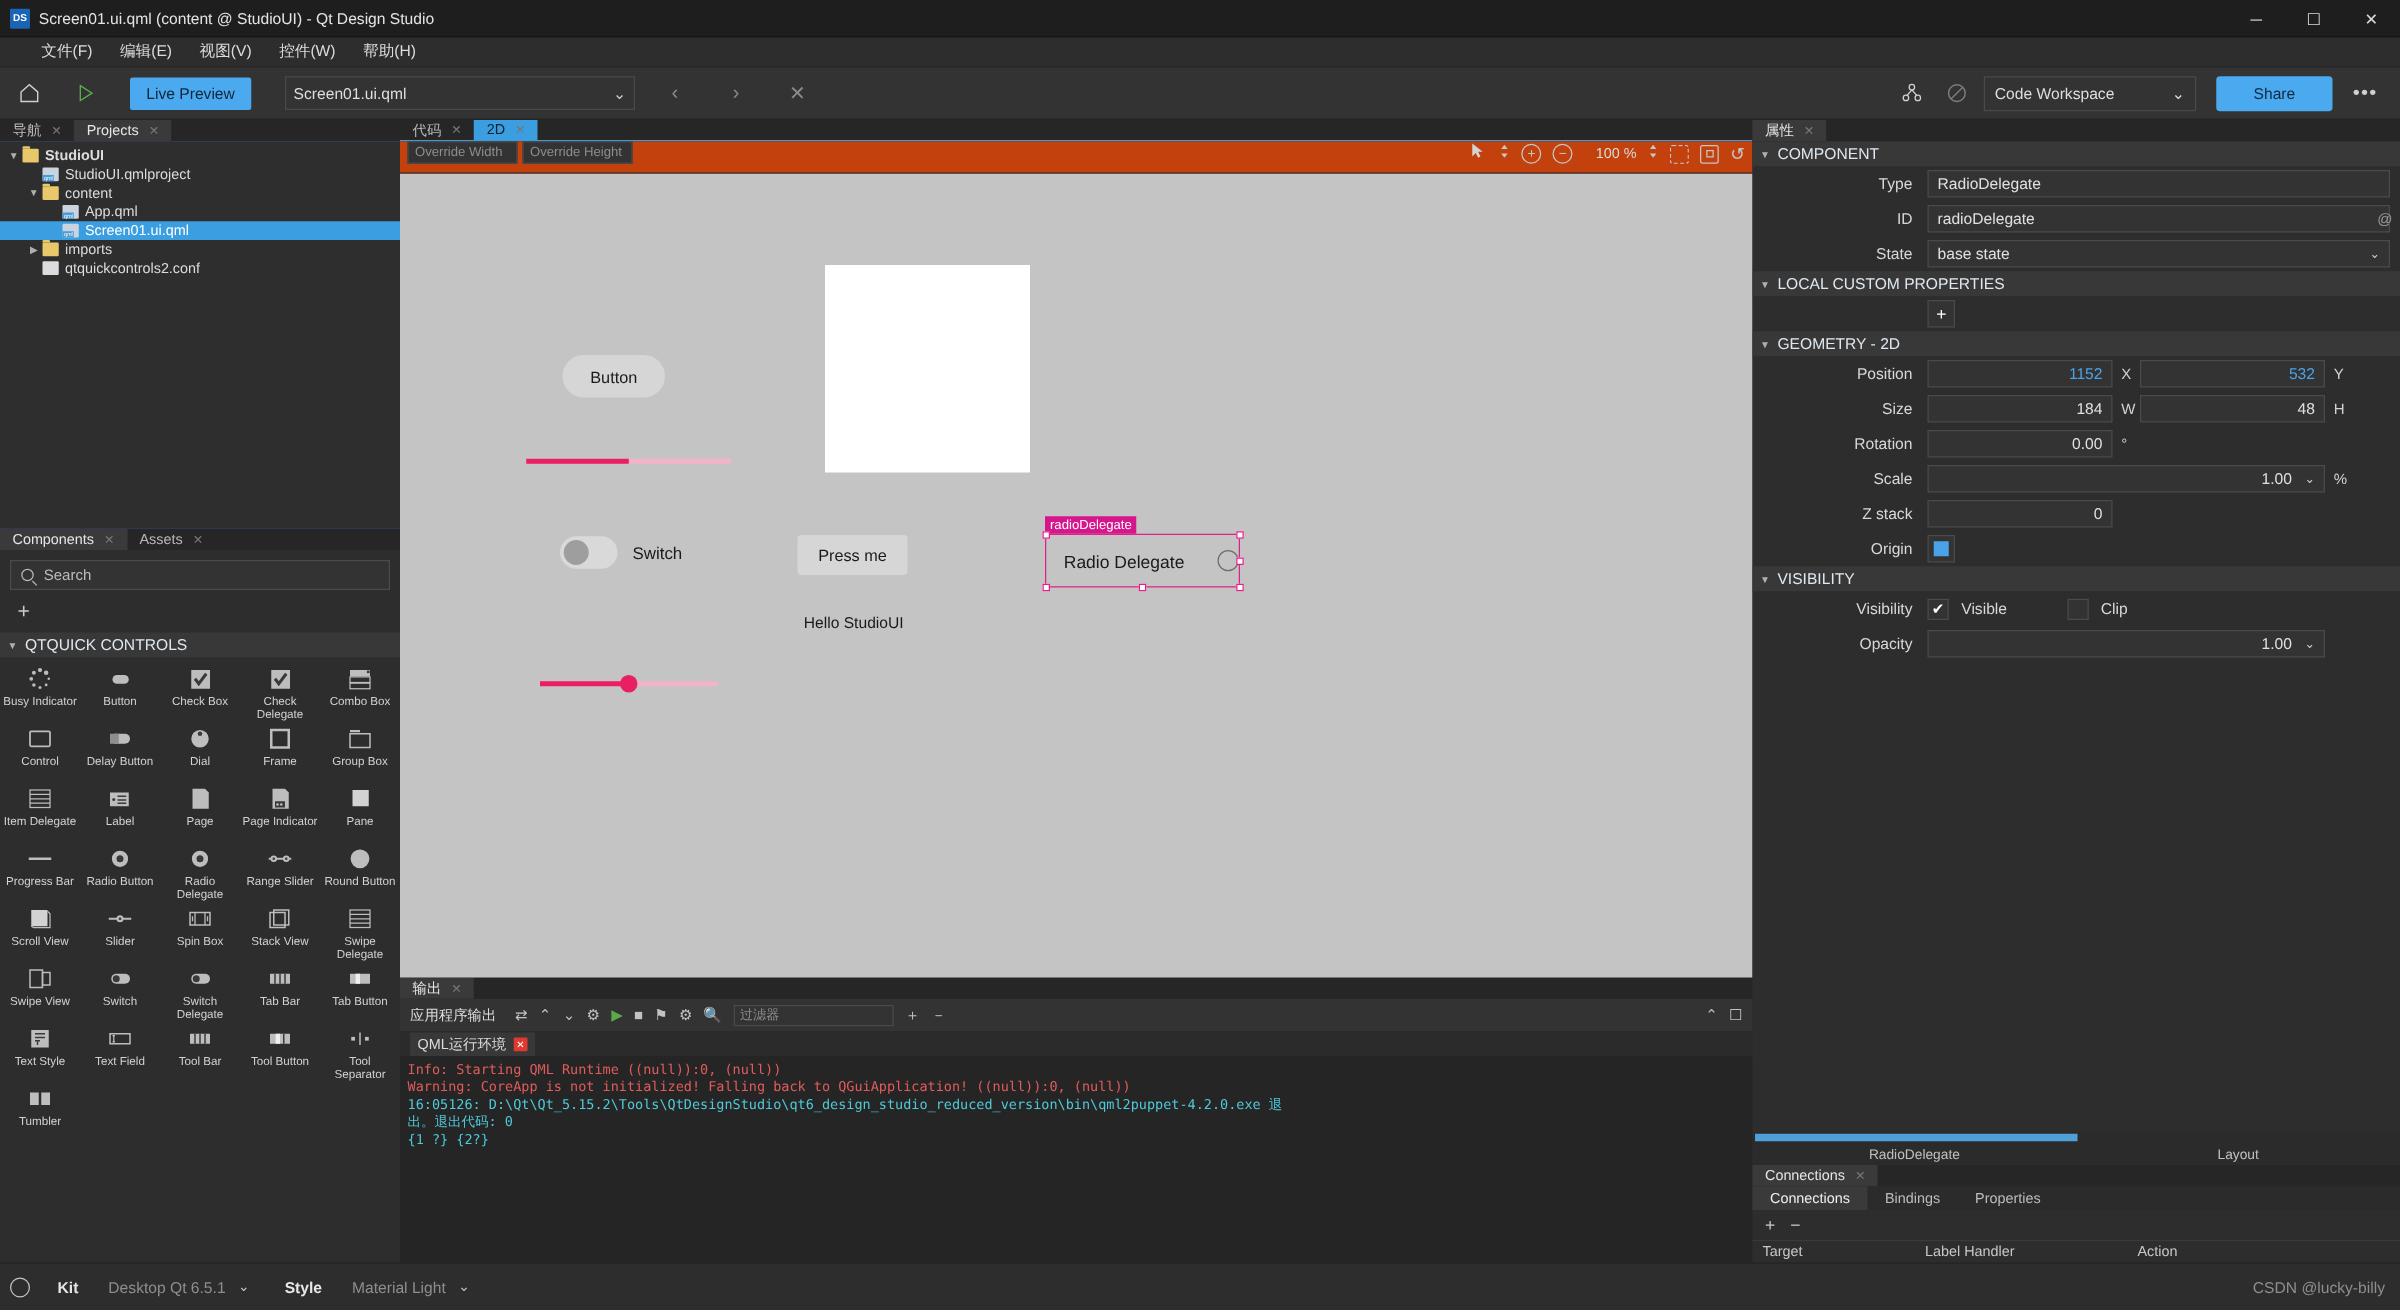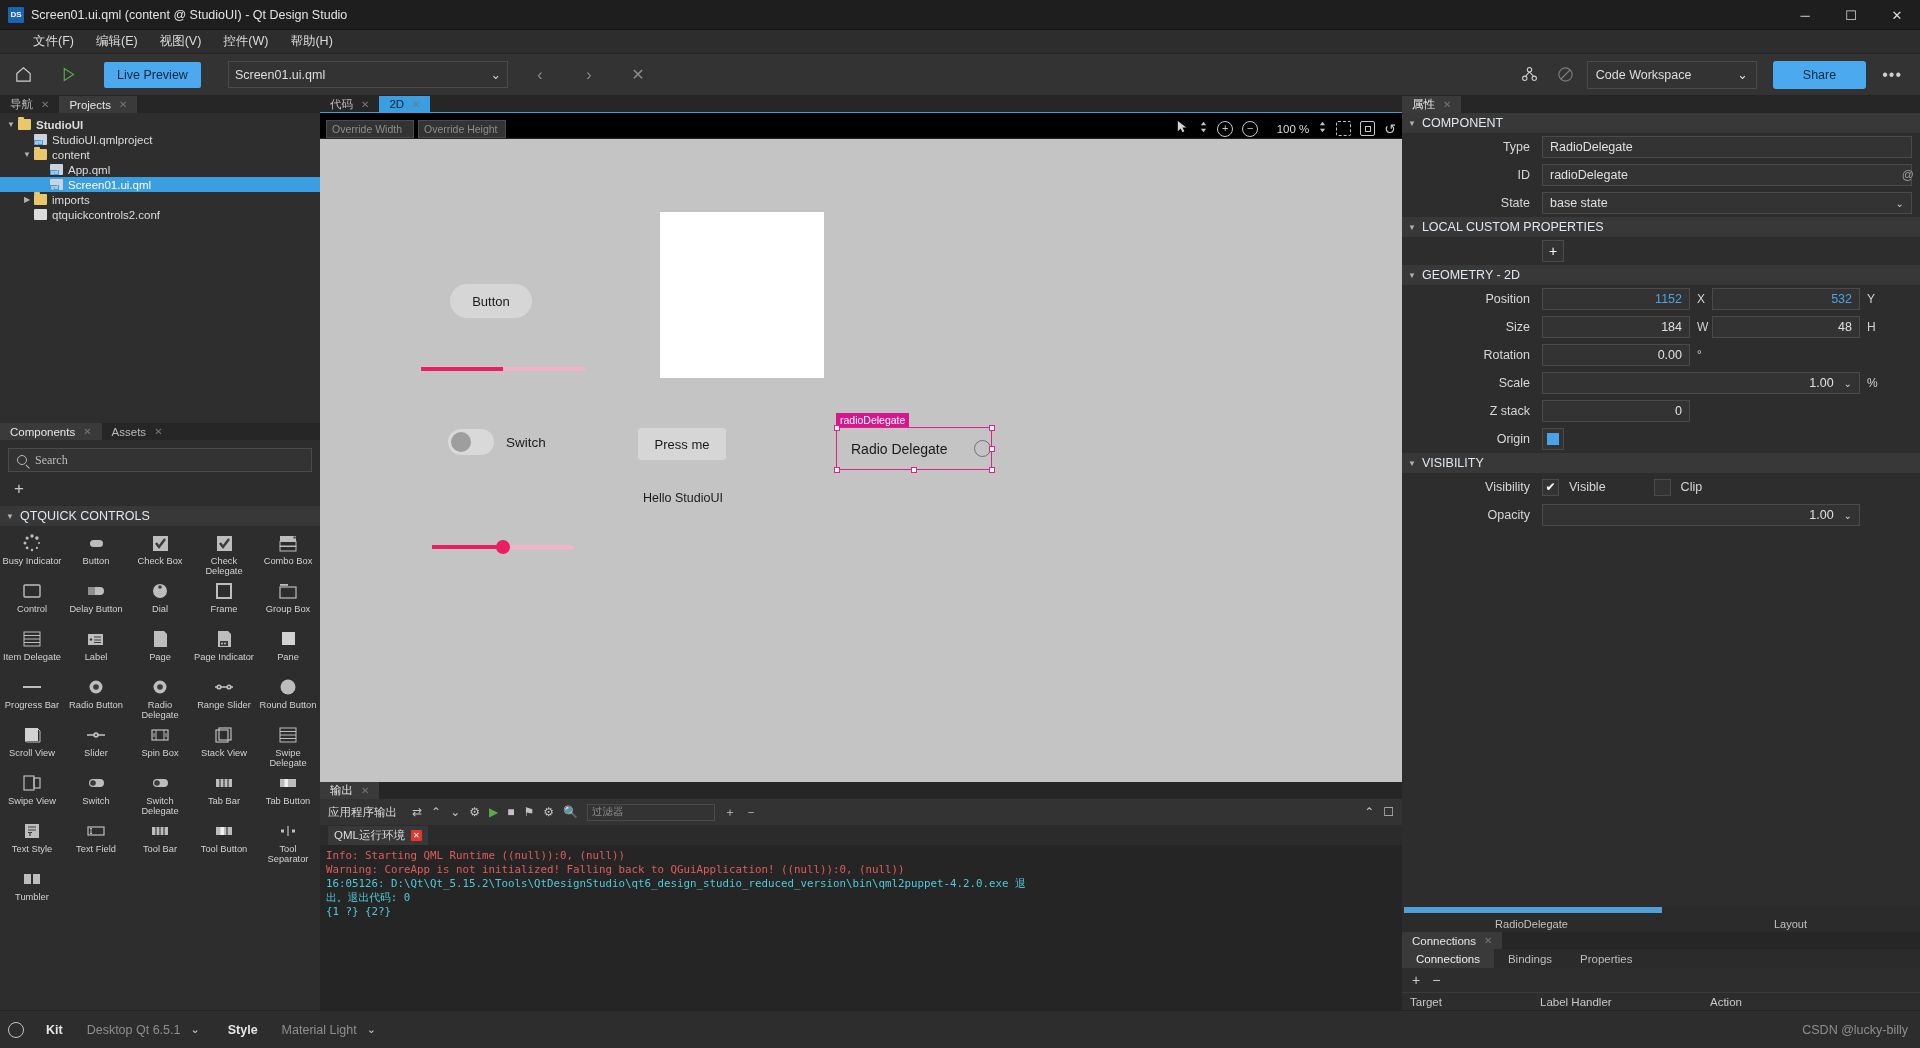--- a/index.html
+++ b/index.html
@@ -83,39 +83,39 @@
   .conff { background: #dcdcdc; border-radius: 1px; }
 
   #comp-tabs { background: #262626; }
   #comp-panel { flex: 1; background: #2d2d2d; display: flex; flex-direction: column; min-height: 0; }
   #search-box { margin: 8px 8px 0 8px; height: 24px; background: #333; border: 1px solid #4a4a4a;
                 display: flex; align-items: center; padding: 0 8px; gap: 8px; }
   #search-box .mag { width: 10px; height: 10px; border: 1.4px solid #b9b9b9; border-radius: 50%;
                      position: relative; }
   #search-box .mag::after { content:''; position:absolute; right:-4px; bottom:-3px; width:5px;
                             height:1.4px; background:#b9b9b9; transform:rotate(45deg); }
-  #search-box .ph { font-size: 12px; color: #bdbdbd; font-family: Liberation Serif, serif; }
+  #search-box .ph { font-size: 12px; color: #bdbdbd; }
   #add-row { height: 34px; display: flex; align-items: center; padding-left: 14px; }
   .plusglyph { color: #c9c9c9; font-size: 17px; font-weight: 300; }
   .section-hdr { height: 20px; background: #383838; display: flex; align-items: center;
                  font-size: 12.5px; color: #dfe7ef; padding-left: 6px; gap: 6px; }
   .section-hdr .tw { color: #b0b0b0; font-size: 8px; }
   #comp-grid { flex: 1; display: grid; grid-template-columns: repeat(5, 1fr);
                grid-auto-rows: 48px; padding-top: 4px; overflow: hidden; background: #2d2d2d; }
   .citem { display: flex; flex-direction: column; align-items: center; justify-content: flex-start;
            padding-top: 2px; }
   .cglyph { height: 22px; display: flex; align-items: center; justify-content: center; }
   .clabel { font-size: 9.3px; color: #d2d2d2; text-align: center; line-height: 10px;
             margin-top: 2px; max-width: 60px; }
 
   
   #center { position: absolute; left: 320px; right: 518px; top: 0; bottom: 0; background: #2b2b2b;
             display: flex; flex-direction: column; }
   #center-tabs { background: #262626; border-bottom: 1px solid #3b9ee0; }
-  #canvas-toolbar { height: 26px; background: #000000; display: flex; align-items: flex-end; gap: 4px;
+  #canvas-toolbar { height: 26px; background: #c2410c; display: flex; align-items: flex-start; gap: 4px;
                     padding: 0 6px; border-bottom: 1px solid #252525; }
   .ovr-field { width: 88px; height: 18px; background: #333; border: 1px solid #4a4a4a;
                font-size: 10.5px; color: #8d8d8d; display: flex; align-items: center; padding: 0 5px; }
   .ct-right { margin-left: auto; display: flex; align-items: center; gap: 9px; }
   .circ-btn { width: 16px; height: 16px; border: 1.3px solid #c6c6c6; border-radius: 50%;
               display: flex; align-items: center; justify-content: center; font-size: 11px;
               color: #c6c6c6; line-height: 1; }
   .zoomtxt { font-size: 11.5px; color: #dcdcdc; min-width: 42px; text-align: right; }
   .sqbtn { width: 15px; height: 15px; border: 1.3px solid #c6c6c6; border-radius: 2px; }
   .sqbtn.dash { border-style: dashed; }

